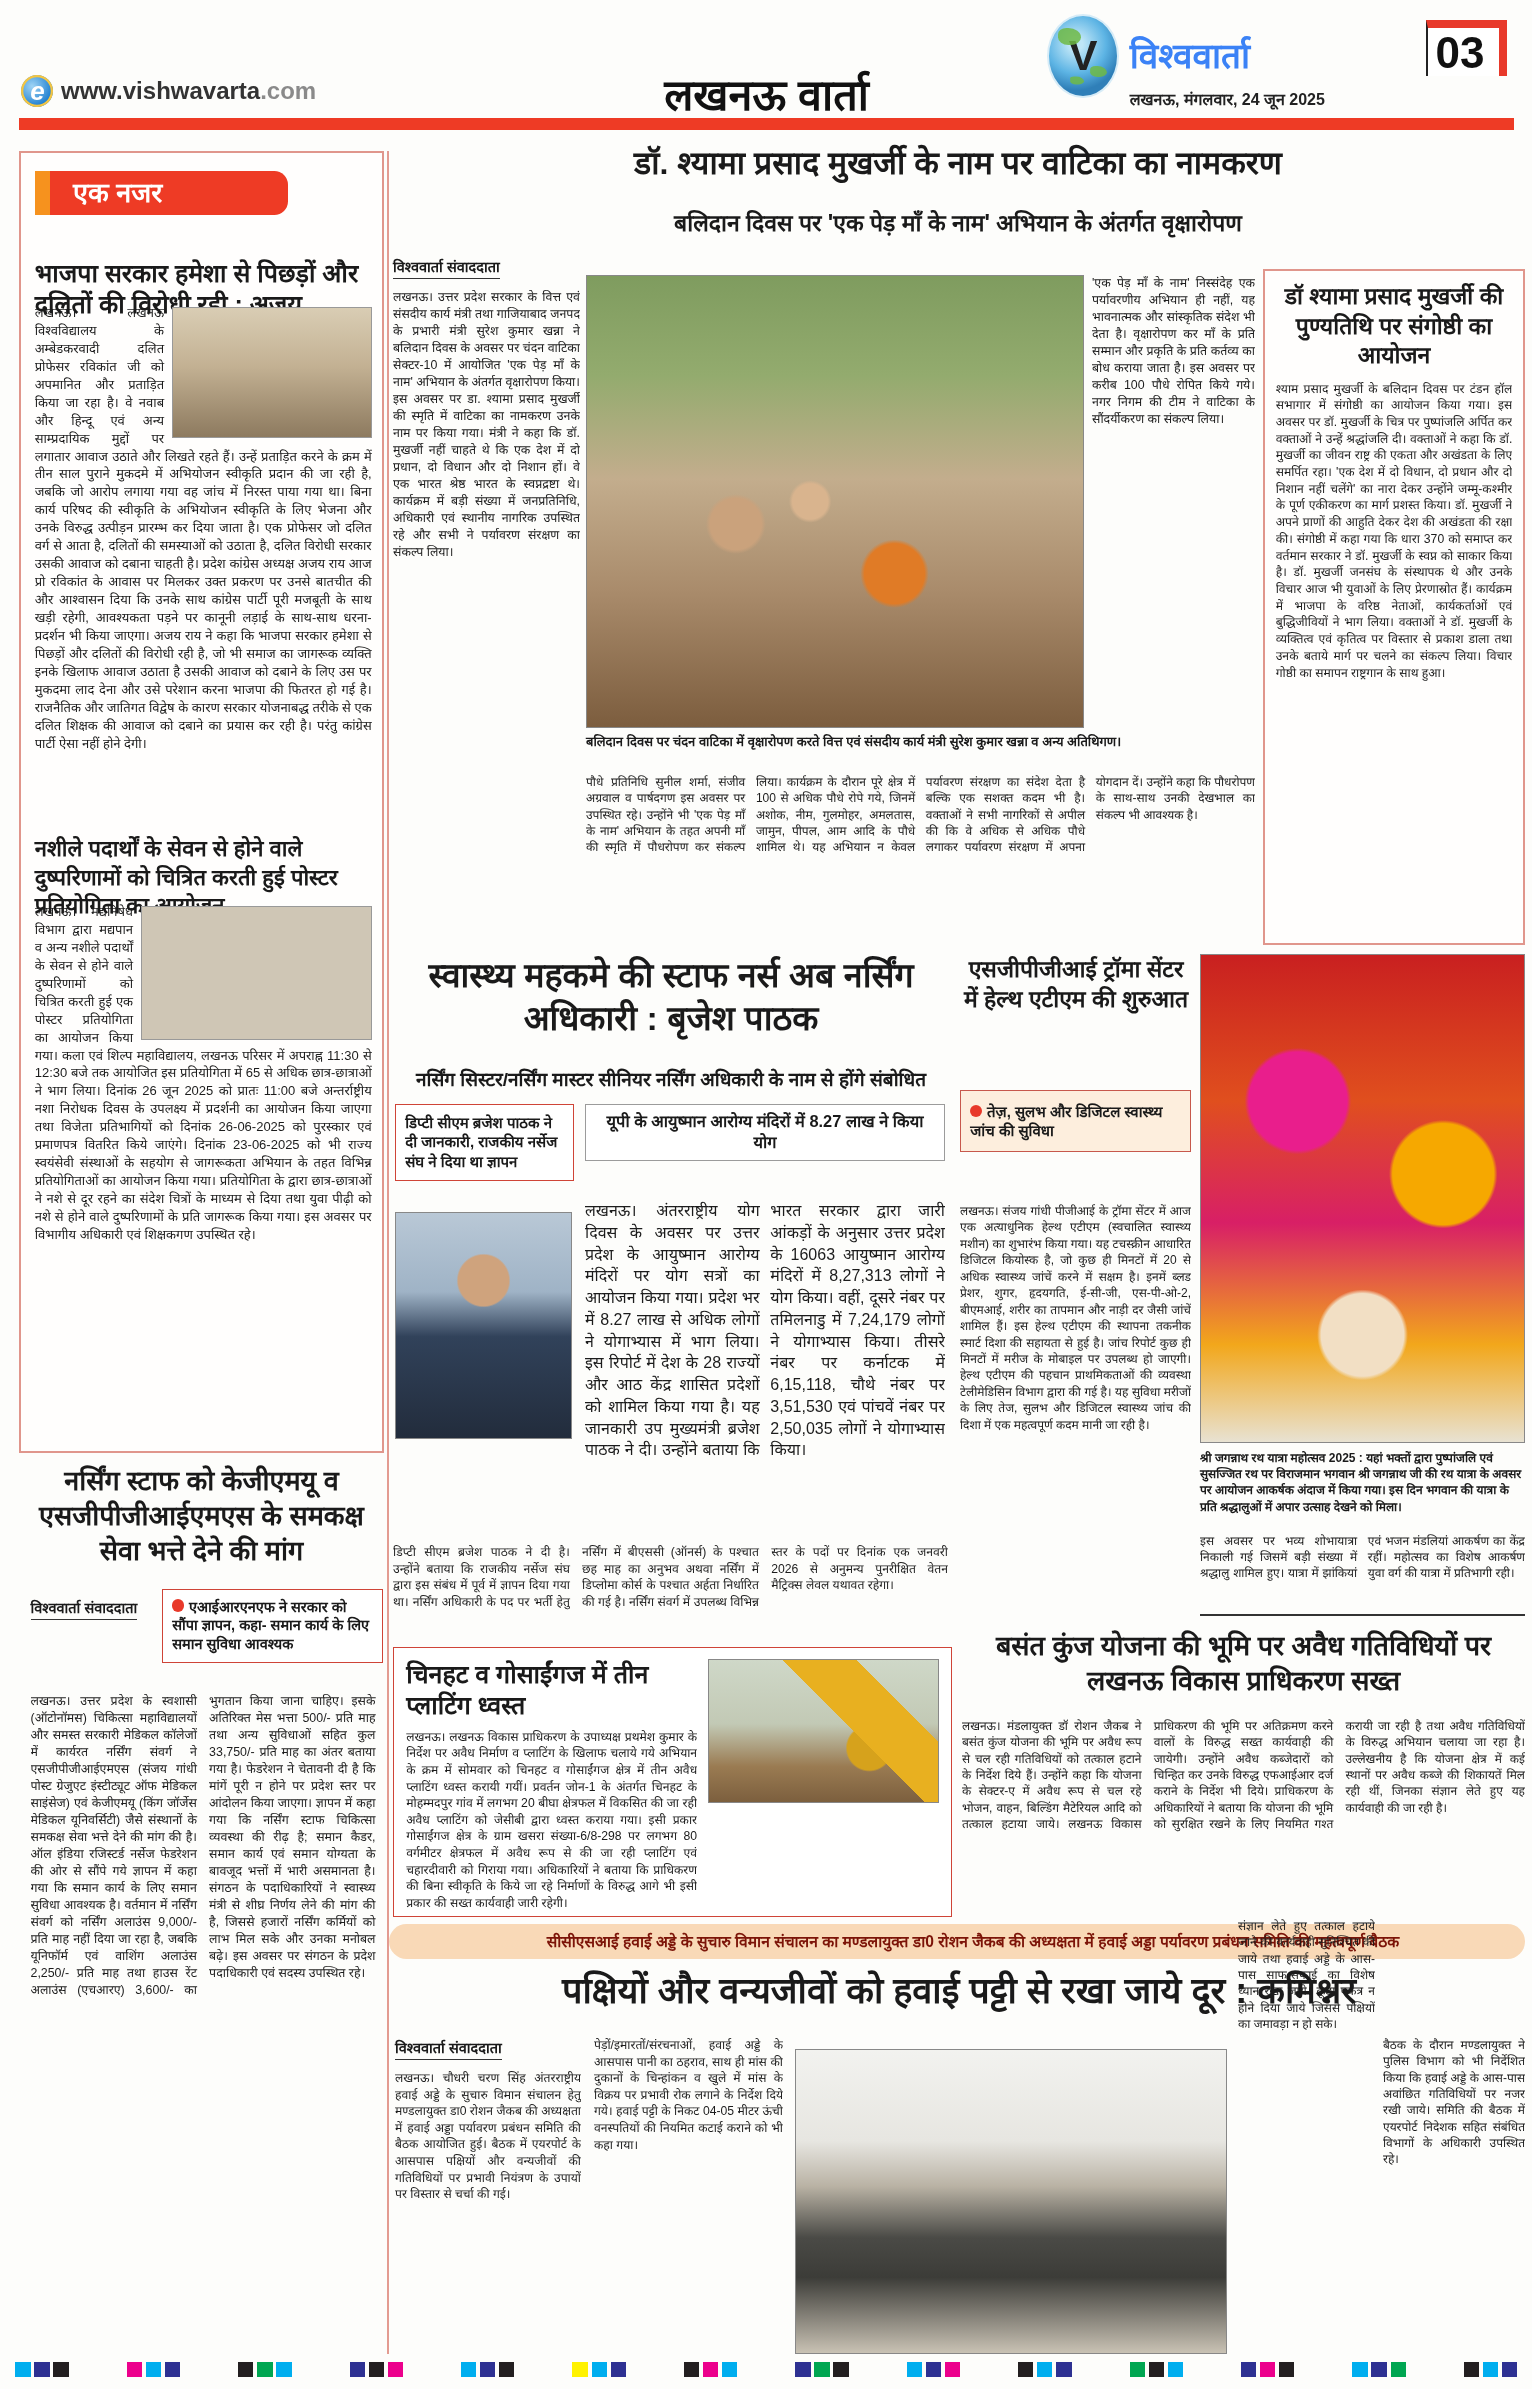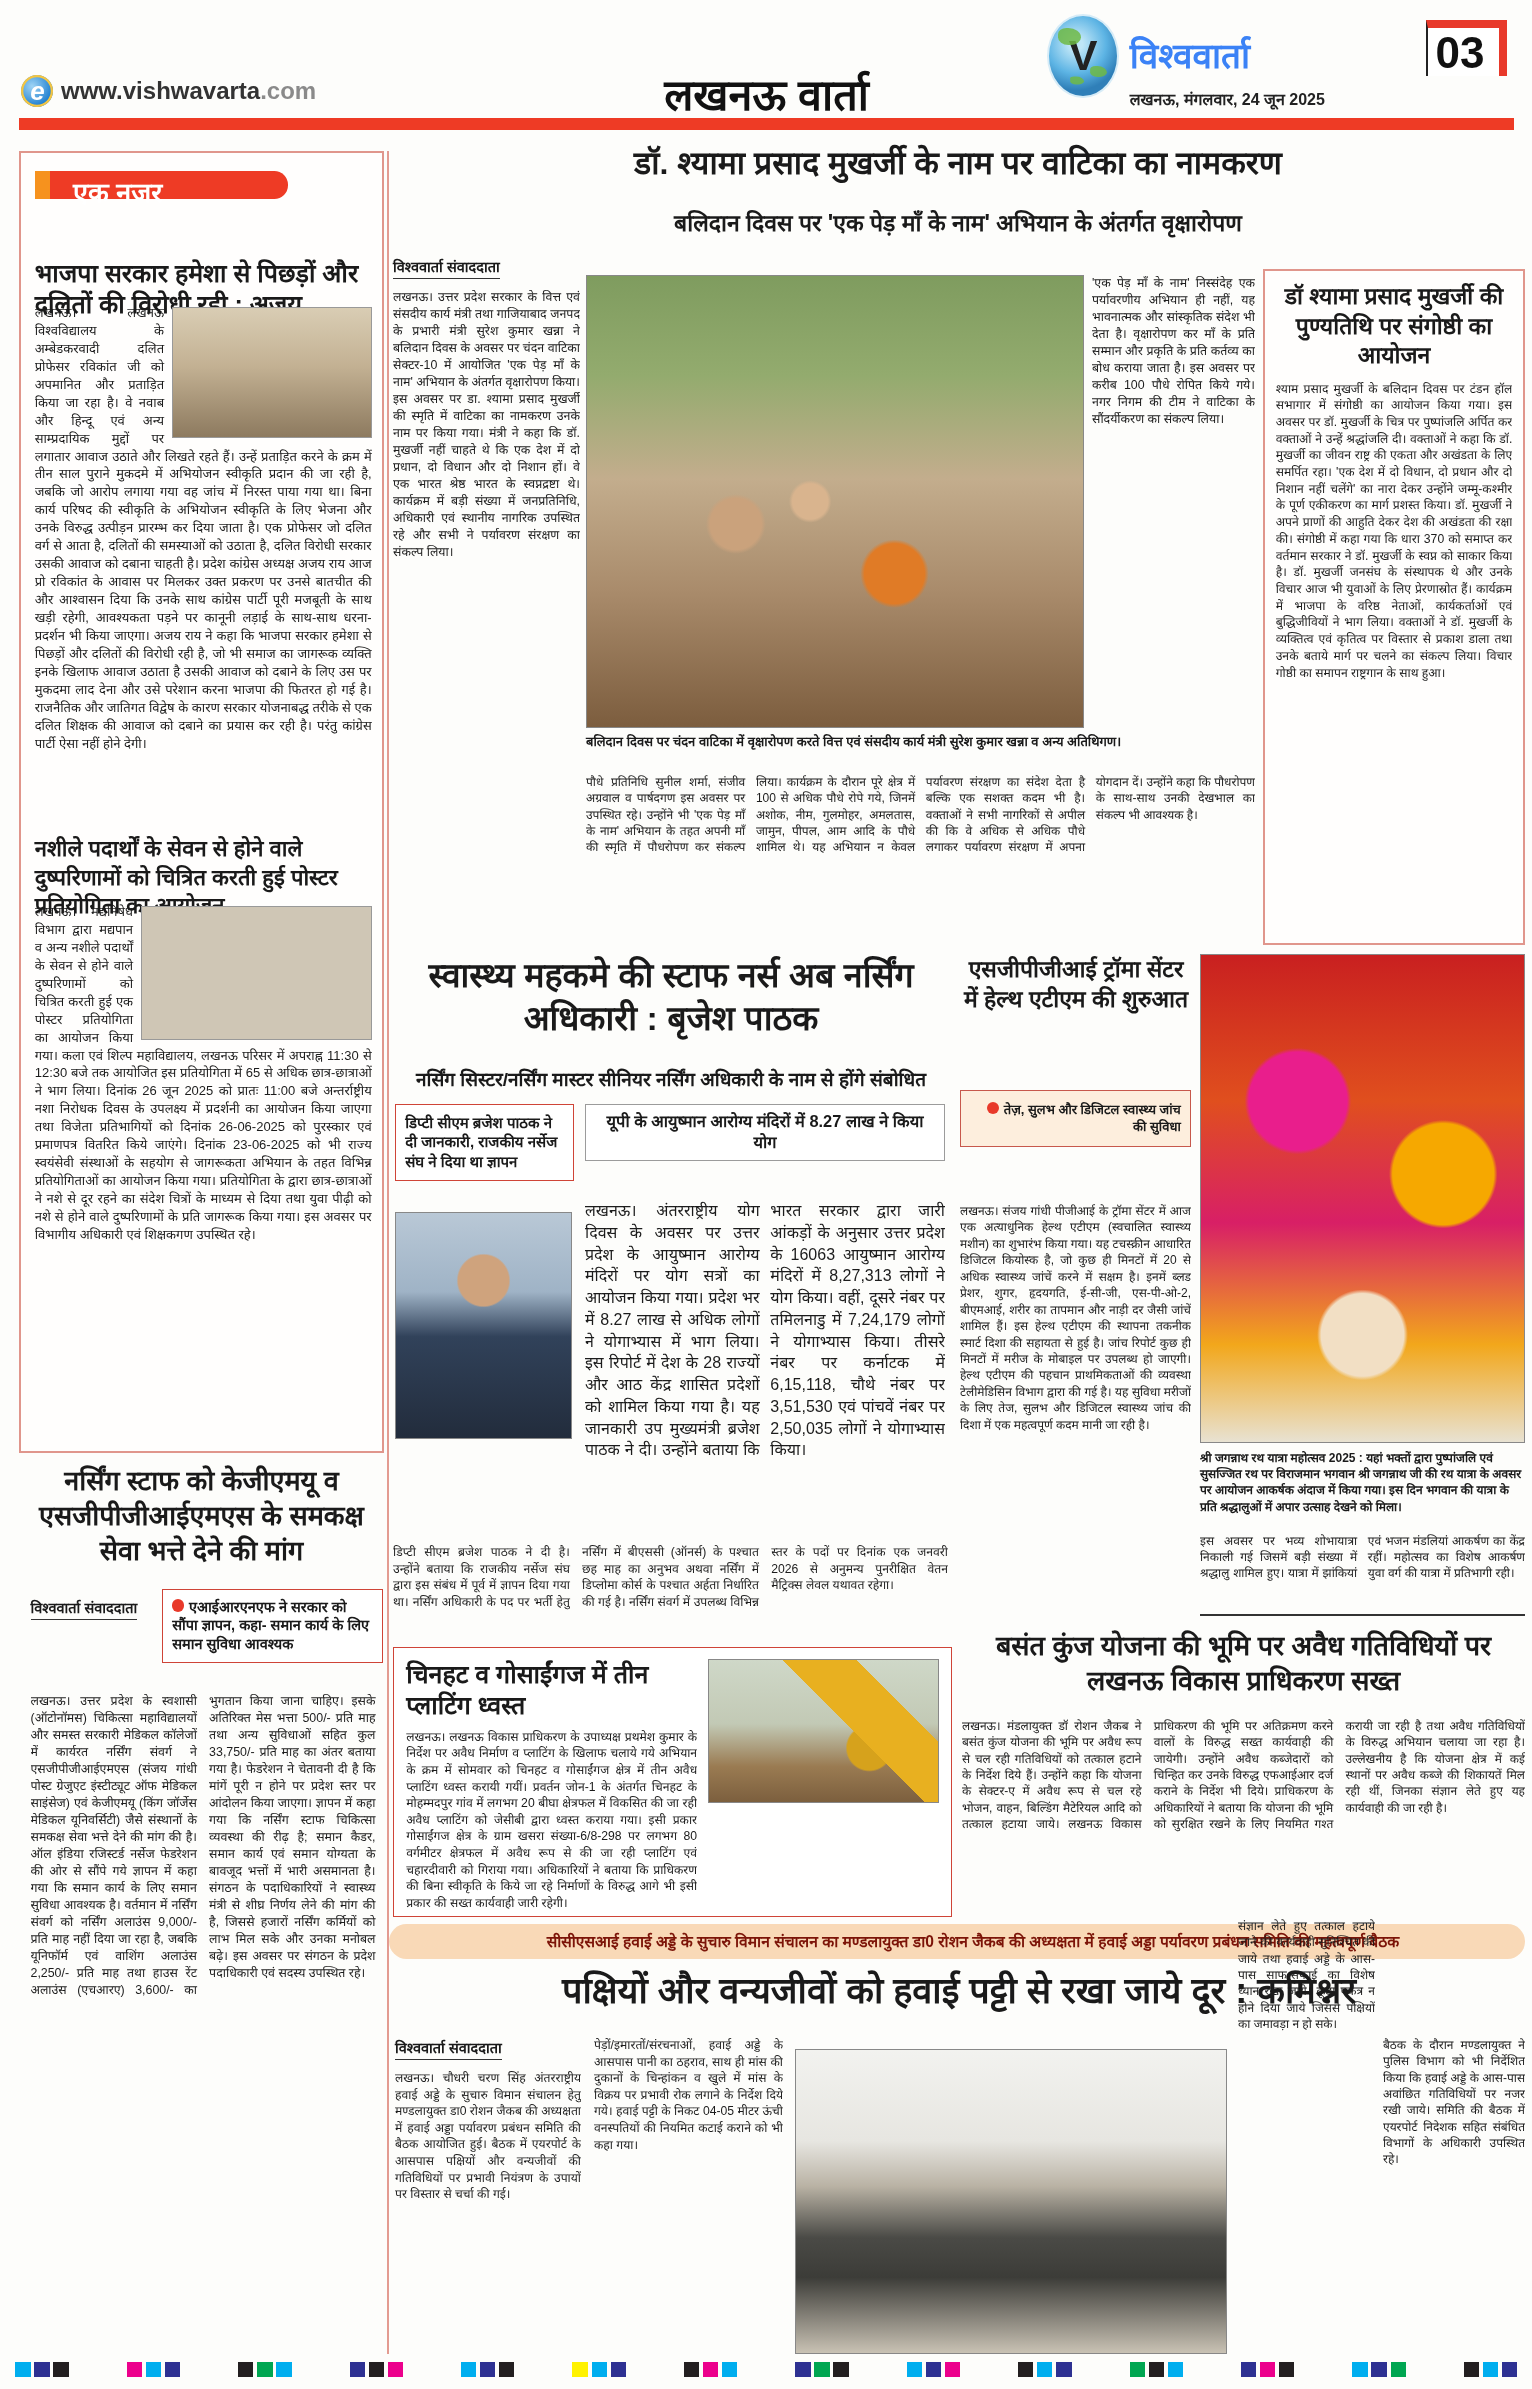--- a/index.html
+++ b/index.html
@@ -22,21 +22,21 @@
   .red-rule { position:absolute; left:19px; top:118px; width:1495px; height:11.5px; background:#ee3b25; }
 
   
   .body-text { text-align:justify; color:#1c1c1c; overflow:hidden; }
   .byline { display:inline-block; font-size:14.5px; font-weight:bold; border-bottom:1.5px solid #333; padding-bottom:2.3px; }
   .photo { background:#cfc6b5; }
   .v-divider { position:absolute; left:387px; top:151px; width:1.5px; height:2203px; background:#e39b91; }
 
   
   .left-box { position:absolute; left:19px; top:151px; width:365px; height:1302px; border:2.3px solid #e0968c; background:#fffefd; }
-  .badge-row { position:absolute; left:13.7px; top:18.3px; display:flex; height:28px; }
+  .badge-row { position:absolute; left:13.7px; top:18.3px; display:flex; height:44px; }
   .badge-accent { width:15.3px; background:#f6921e; }
   .badge-red { width:238px; background:#ee3b25; border-radius:0 13.7px 13.7px 0; color:#fff; font-size:27px; font-weight:800; line-height:44px; padding-left:23px; }
   .headlineA { position:absolute; left:13.7px; top:81px; width:337px; font-size:25px; line-height:1.25; font-weight:800;margin-top:24px; }
   .bodyA { position:absolute; left:13.7px; top:151px; width:337px; height:528px; font-size:13px; line-height:1.38; }
   .photoA { float:right; width:200px; height:131px; margin:3.1px 0 6.1px 7.6px; background:linear-gradient(180deg,#d9cdb4 0%,#c3b193 45%,#8d7a5f 100%); border:0.8px solid #999; }
   .headlineB { position:absolute; left:13.7px; top:682px; width:337px; font-size:22px; line-height:1.3; font-weight:800; }
   .bodyB { position:absolute; left:13.7px; top:750px; width:337px; height:536px; font-size:13px; line-height:1.38; }
   .photoB { float:right; width:231px; height:134px; margin:3.1px 0 6.1px 7.6px; background:linear-gradient(180deg,#e8d9d2 0%,#caa Quarter 0%), linear-gradient(180deg,#e7d6ce 0%,#c59f8d 40%,#946f5c 75%,#6e5244 100%); border:0.8px solid #999; }
 
   .headlineG { position:absolute; left:19px; top:1464px; width:365px; text-align:center; font-size:27px; line-height:1.3; font-weight:800; }
@@ -69,21 +69,21 @@
   .boxE { position:absolute; left:395px; top:1104px; width:179px; border:1.5px solid #cf4437; padding:7.6px 9.2px; font-size:15px; font-weight:bold; line-height:1.32; background:#fff; }
   .portrait { position:absolute; left:395px; top:1212px; width:177px; height:227px; border:0.8px solid #888;
     background:
       radial-gradient(circle at 50% 30%, #cfa37d 0 14%, transparent 15%),
       linear-gradient(180deg,#b9c8d6 0%,#9fb3c6 35%,#31425a 55%,#222c3c 100%); }
   .yogaHead { position:absolute; left:585px; top:1104px; width:360px; border:1.5px solid #9b9b9b; padding:6.1px 7.6px; font-size:16.4px; font-weight:800; text-align:center; line-height:1.3; background:#fff; }
   .yogaBody { position:absolute; left:585px; top:1176px; width:360px; height:357px; column-count:2; column-gap:10.7px; font-size:16px; line-height:1.36;margin-top:24px; }
   .bodyEbottom { position:absolute; left:393px; top:1544px; width:555px; height:90px; column-count:3; column-gap:12.2px; font-size:12.2px; line-height:1.36; }
 
   .headF { position:absolute; left:959px; top:954px; width:234px; text-align:center; font-size:23px; line-height:1.32; font-weight:800; }
-  .bulletF { position:absolute; left:960px; top:1090px; width:231px; background:#fdeedd; border:1.1px solid #c7584c; padding:10.7px 9.2px; font-size:13px; font-weight:bold; line-height:1.3;text-align:right; }
+  .bulletF { position:absolute; left:960px; top:1090px; width:231px; background:#fdeedd; border:1.1px solid #c7584c; padding:10.7px 9.2px; font-size:15px; font-weight:bold; line-height:1.3; }
   .bodyF { position:absolute; left:960px; top:1203px; width:231px; height:408px; font-size:12px; line-height:1.37; }
 
   .photoRath { position:absolute; left:1200px; top:954px; width:325px; height:489px; border:0.8px solid #888;
     background:
       radial-gradient(circle at 50% 78%, #f2dfc4 0 10%, transparent 11%),
       radial-gradient(circle at 30% 30%, #e91e8c 0 12%, transparent 13%),
       radial-gradient(circle at 75% 45%, #f6a800 0 14%, transparent 15%),
       linear-gradient(180deg,#c92020 0%,#e04f1e 30%,#d81f66 55%,#f2a71b 80%,#e8e2d2 100%); }
   .capRath { position:absolute; left:1200px; top:1450px; width:325px; font-size:12px; font-weight:bold; line-height:1.35; }
   .storyRath { position:absolute; left:1200px; top:1533px; width:325px; height:75px; column-count:2; column-gap:10.7px; font-size:12px; line-height:1.35; }

